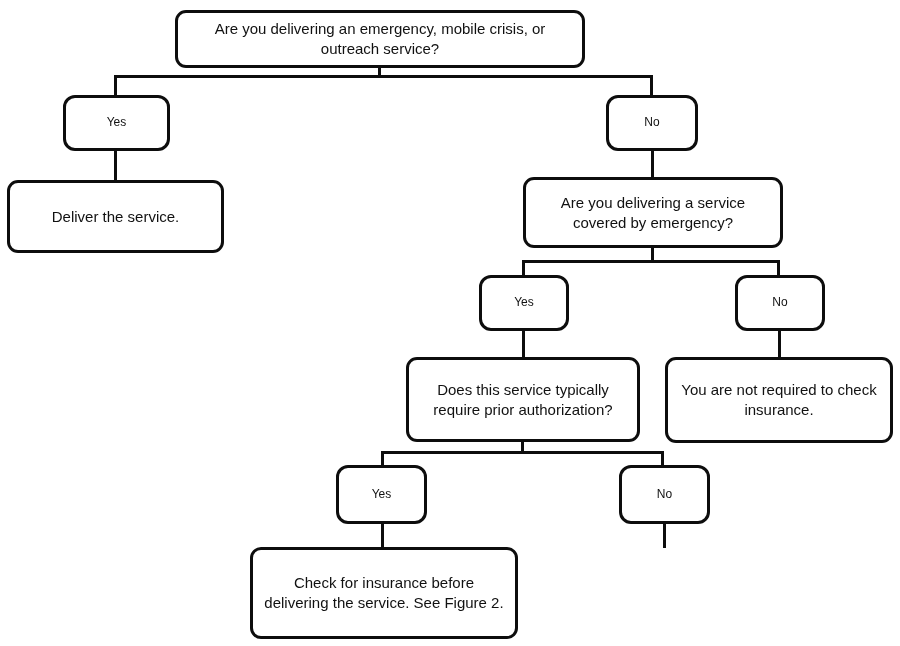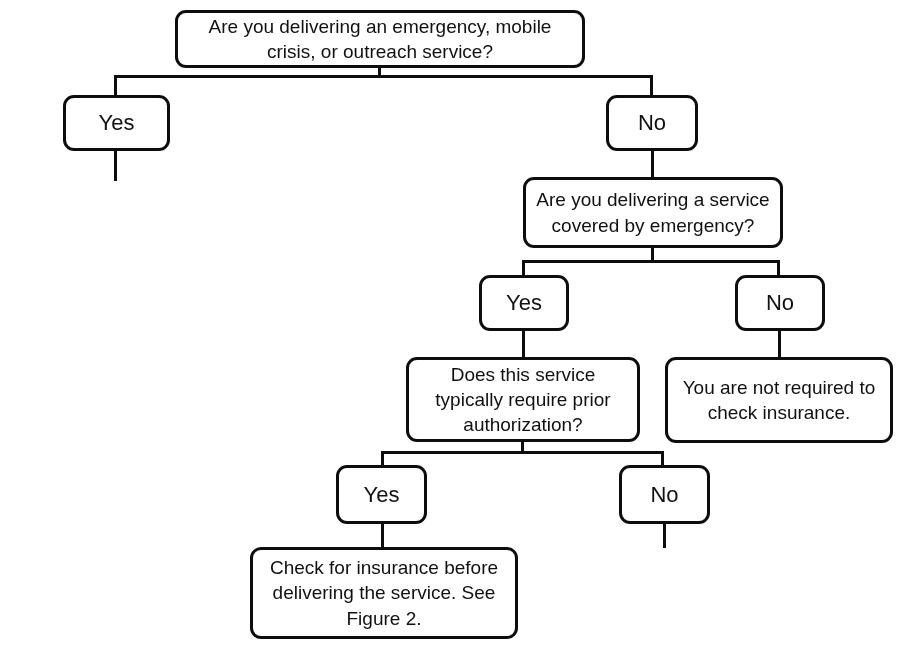--- a/index.html
+++ b/index.html
@@ -22,26 +22,27 @@
     position: absolute;
     box-sizing: border-box;
     background: #ffffff;
     border: 3px solid #0d0d0d;
     border-radius: 11px;
     display: flex;
     align-items: center;
     justify-content: center;
     text-align: center;
     color: #111111;
-    font-size: 19px;
+    font-size: 15px;
     line-height: 1.32;
     padding: 4px 10px;
   }
   .node.small {
-    font-size: 22px;
+    font-size: 12px;
+    border-radius: 12px;
   }
   .node .label {
     display: block;
     width: 100%;
     white-space: pre-line;
   }
   .edge {
     position: absolute;
     background: #0d0d0d;
   }
@@ -63,20 +64,23 @@
   <div class="edge v" style="left:650px; top:75px; width:3px; height:21px;"></div>
 
   <div class="node small" style="left:63px; top:95px; width:107px; height:56px;">
     <span class="label">Yes</span>
   </div>
   <div class="node small" style="left:606px; top:95px; width:92px; height:56px;">
     <span class="label">No</span>
   </div>
 
   <div class="edge v" style="left:114px; top:150px; width:3px; height:31px;"></div>
+  <div class="node" style="left:7px; top:180px; width:217px; height:73px;">
+    <span class="label">Deliver the service.</span>
+  </div>
 
   <div class="edge v" style="left:651px; top:150px; width:3px; height:28px;"></div>
   <div class="node" style="left:523px; top:177px; width:260px; height:71px;">
     <span class="label">Are you delivering a service covered by emergency?</span>
   </div>
 
   <div class="edge v" style="left:651px; top:248px; width:3px; height:14px;"></div>
   <div class="edge h" style="left:522px; top:260px; width:258px; height:3px;"></div>
   <div class="edge v" style="left:522px; top:260px; width:3px; height:16px;"></div>
   <div class="edge v" style="left:777px; top:260px; width:3px; height:16px;"></div>

